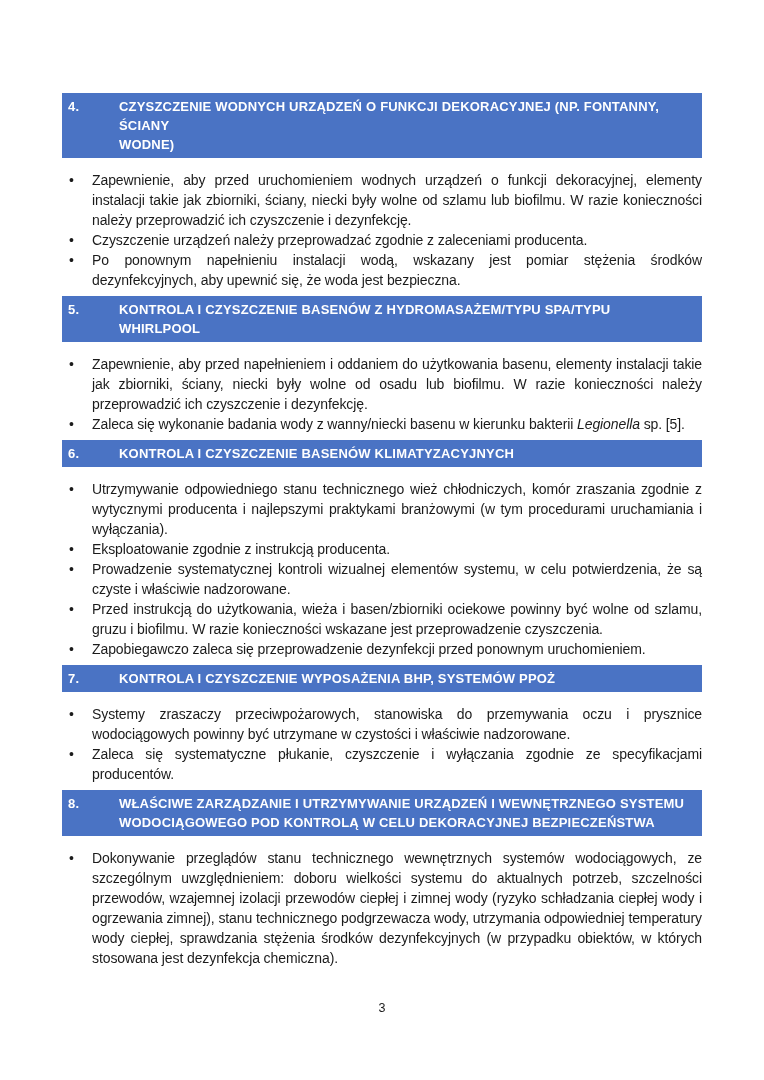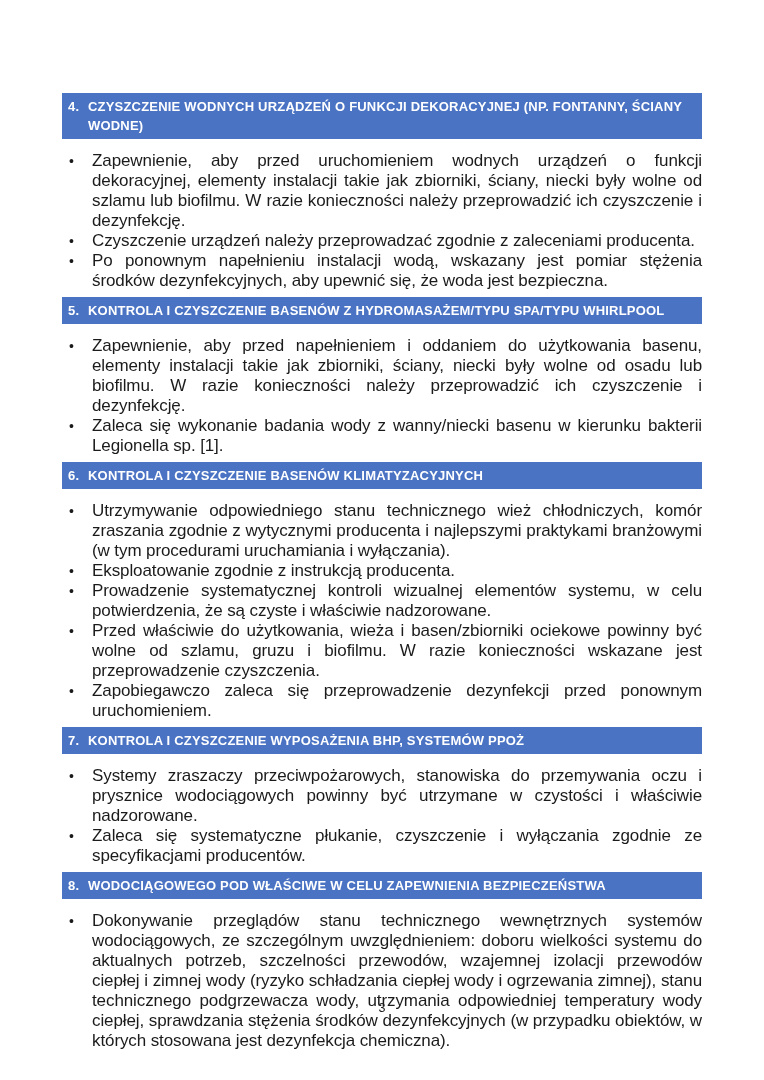--- a/index.html
+++ b/index.html
@@ -25,43 +25,43 @@
     font-weight: bold;
     font-size: 13px;
     line-height: 19px;
     letter-spacing: 0.2px;
     padding: 4px 8px 4px 6px;
     margin-bottom: 12px;
     box-sizing: border-box;
   }
   .hnum { width: 20px; flex: none; }
   .htitle { flex: 1; }
-  .hline { display: block; }
+  .hline { display: block; margin-left: 31px; }
   .blist {
     list-style: none;
     margin: 0 0 6px 0;
     padding: 0;
-    font-size: 17px;
+    font-size: 14px;
     line-height: 20px;
     letter-spacing: -0.1px;
     text-align: justify;
   }
   .blist li {
     position: relative;
     padding-left: 30px;
   }
   .blist li::before {
     content: "\2022";
     position: absolute;
     left: 7px;
     top: 0;
     font-size: 14px;
     color: #1b1b1b;
   }
-  .italic { }
+  .italic { font-style: italic; }
   .footer {
     position: absolute;
     left: 62px;
     top: 1001px;
     width: 640px;
     text-align: center;
     font-size: 12.5px;
     color: #1b1b1b;
   }
 </style>
@@ -88,36 +88,36 @@
 
     <section>
       <div class="hdr">
         <span class="hnum">5.</span>
         <span class="htitle">
           <span class="hline">KONTROLA I CZYSZCZENIE BASENÓW Z HYDROMASAŻEM/TYPU SPA/TYPU WHIRLPOOL</span>
         </span>
       </div>
       <ul class="blist">
         <li><span>Zapewnienie, aby przed napełnieniem i oddaniem do użytkowania basenu, elementy instalacji takie jak zbiorniki, ściany, niecki były wolne od osadu lub biofilmu. W razie konieczności należy przeprowadzić ich czyszczenie i dezynfekcję.</span></li>
-        <li><span><span>Zaleca się wykonanie badania wody z wanny/niecki basenu w kierunku bakterii </span><span class="italic">Legionella</span><span> sp. [1].</span></span></li>
+        <li><span><span>Zaleca się wykonanie badania wody z wanny/niecki basenu w kierunku bakterii </span><span class="italic">Legionella</span><span> sp. [5].</span></span></li>
       </ul>
     </section>
 
     <section>
       <div class="hdr">
         <span class="hnum">6.</span>
         <span class="htitle">
           <span class="hline">KONTROLA I CZYSZCZENIE BASENÓW KLIMATYZACYJNYCH</span>
         </span>
       </div>
       <ul class="blist">
         <li><span>Utrzymywanie odpowiedniego stanu technicznego wież chłodniczych, komór zraszania zgodnie z wytycznymi producenta i najlepszymi praktykami branżowymi (w tym procedurami uruchamiania i wyłączania).</span></li>
         <li><span>Eksploatowanie zgodnie z instrukcją producenta.</span></li>
         <li><span>Prowadzenie systematycznej kontroli wizualnej elementów systemu, w celu potwierdzenia, że są czyste i właściwie nadzorowane.</span></li>
-        <li><span>Przed właściwie do użytkowania, wieża i basen/zbiorniki ociekowe powinny być wolne od szlamu, gruzu i biofilmu. W razie konieczności wskazane jest przeprowadzenie czyszczenia.</span></li>
+        <li><span>Przed instrukcją do użytkowania, wieża i basen/zbiorniki ociekowe powinny być wolne od szlamu, gruzu i biofilmu. W razie konieczności wskazane jest przeprowadzenie czyszczenia.</span></li>
         <li><span>Zapobiegawczo zaleca się przeprowadzenie dezynfekcji przed ponownym uruchomieniem.</span></li>
       </ul>
     </section>
 
     <section>
       <div class="hdr">
         <span class="hnum">7.</span>
         <span class="htitle">
           <span class="hline">KONTROLA I CZYSZCZENIE WYPOSAŻENIA BHP, SYSTEMÓW PPOŻ</span>
         </span>
@@ -125,21 +125,22 @@
       <ul class="blist">
         <li><span>Systemy zraszaczy przeciwpożarowych, stanowiska do przemywania oczu i prysznice wodociągowych powinny być utrzymane w czystości i właściwie nadzorowane.</span></li>
         <li><span>Zaleca się systematyczne płukanie, czyszczenie i wyłączania zgodnie ze specyfikacjami producentów.</span></li>
       </ul>
     </section>
 
     <section>
       <div class="hdr">
         <span class="hnum">8.</span>
         <span class="htitle">
-          <span class="hline">WODOCIĄGOWEGO POD WŁAŚCIWE W CELU ZAPEWNIENIA BEZPIECZEŃSTWA</span>
+          <span class="hline">WŁAŚCIWE ZARZĄDZANIE I UTRZYMYWANIE URZĄDZEŃ I WEWNĘTRZNEGO SYSTEMU</span>
+          <span class="hline">WODOCIĄGOWEGO POD KONTROLĄ W CELU DEKORACYJNEJ BEZPIECZEŃSTWA</span>
         </span>
       </div>
       <ul class="blist">
         <li><span>Dokonywanie przeglądów stanu technicznego wewnętrznych systemów wodociągowych, ze szczególnym uwzględnieniem: doboru wielkości systemu do aktualnych potrzeb, szczelności przewodów, wzajemnej izolacji przewodów ciepłej i zimnej wody (ryzyko schładzania ciepłej wody i ogrzewania zimnej), stanu technicznego podgrzewacza wody, utrzymania odpowiedniej temperatury wody ciepłej, sprawdzania stężenia środków dezynfekcyjnych (w przypadku obiektów, w których stosowana jest dezynfekcja chemiczna).</span></li>
       </ul>
     </section>
 
   </div>
 
   <div class="footer">3</div>

